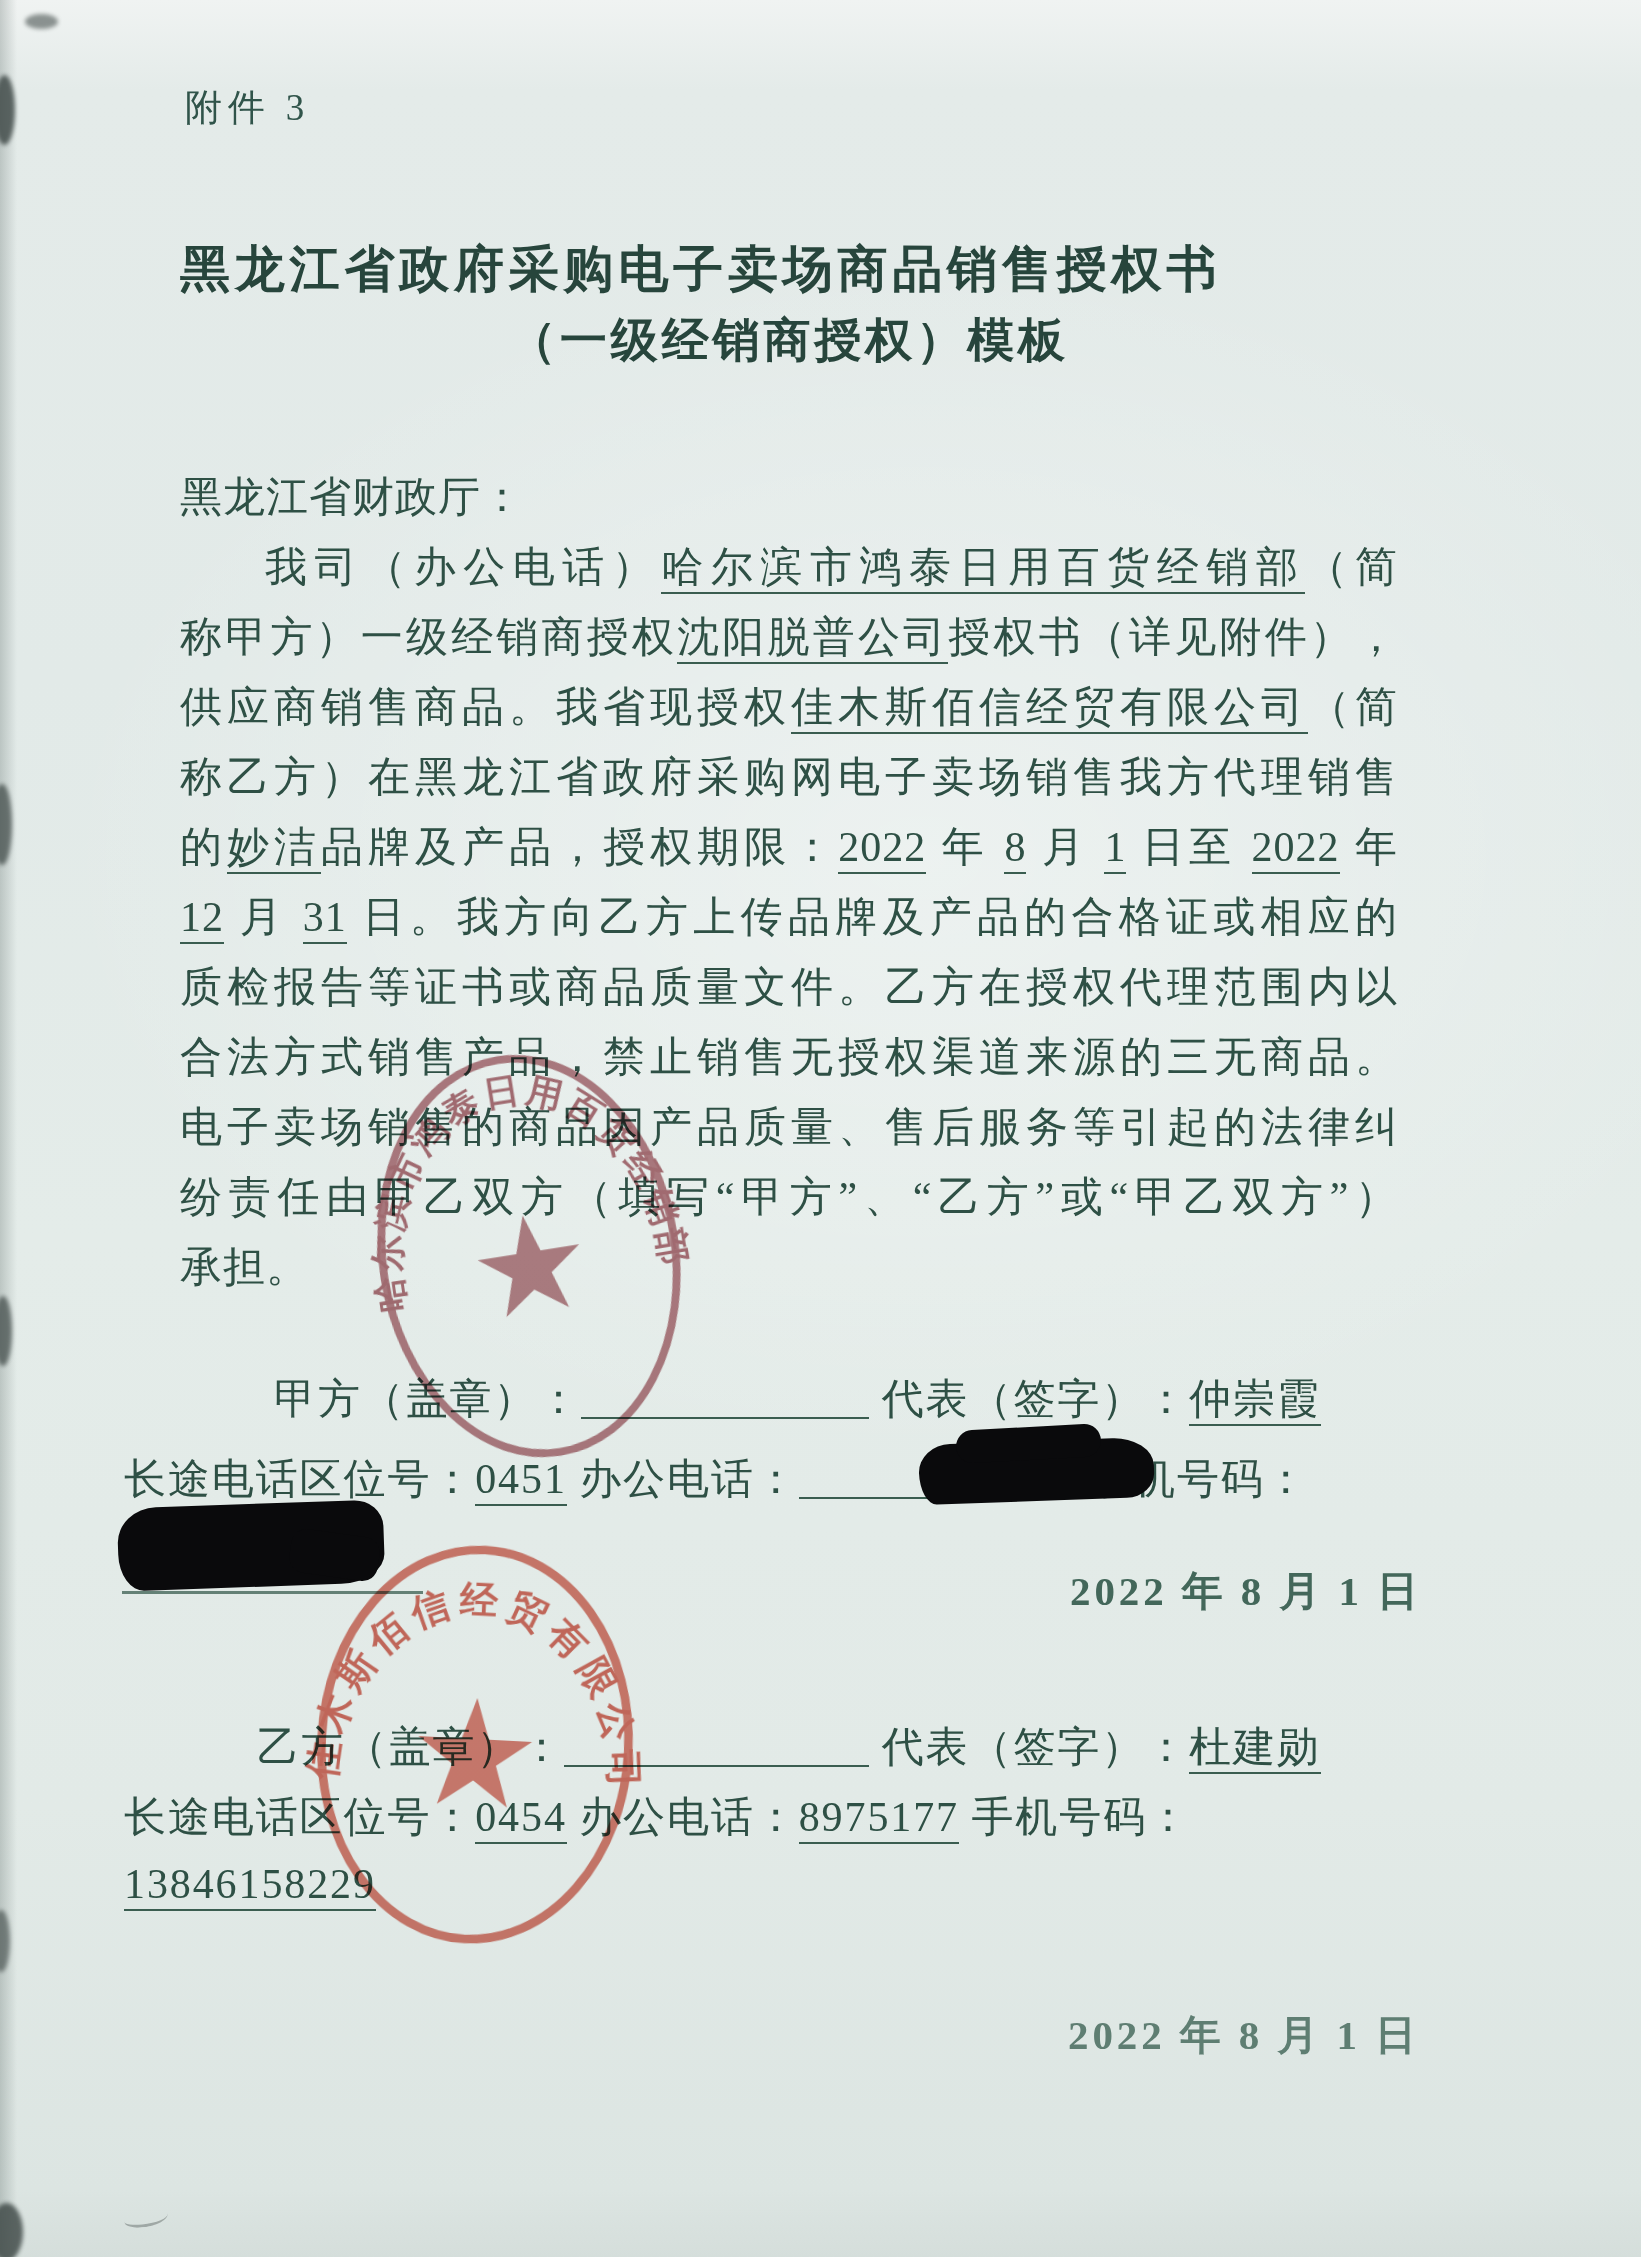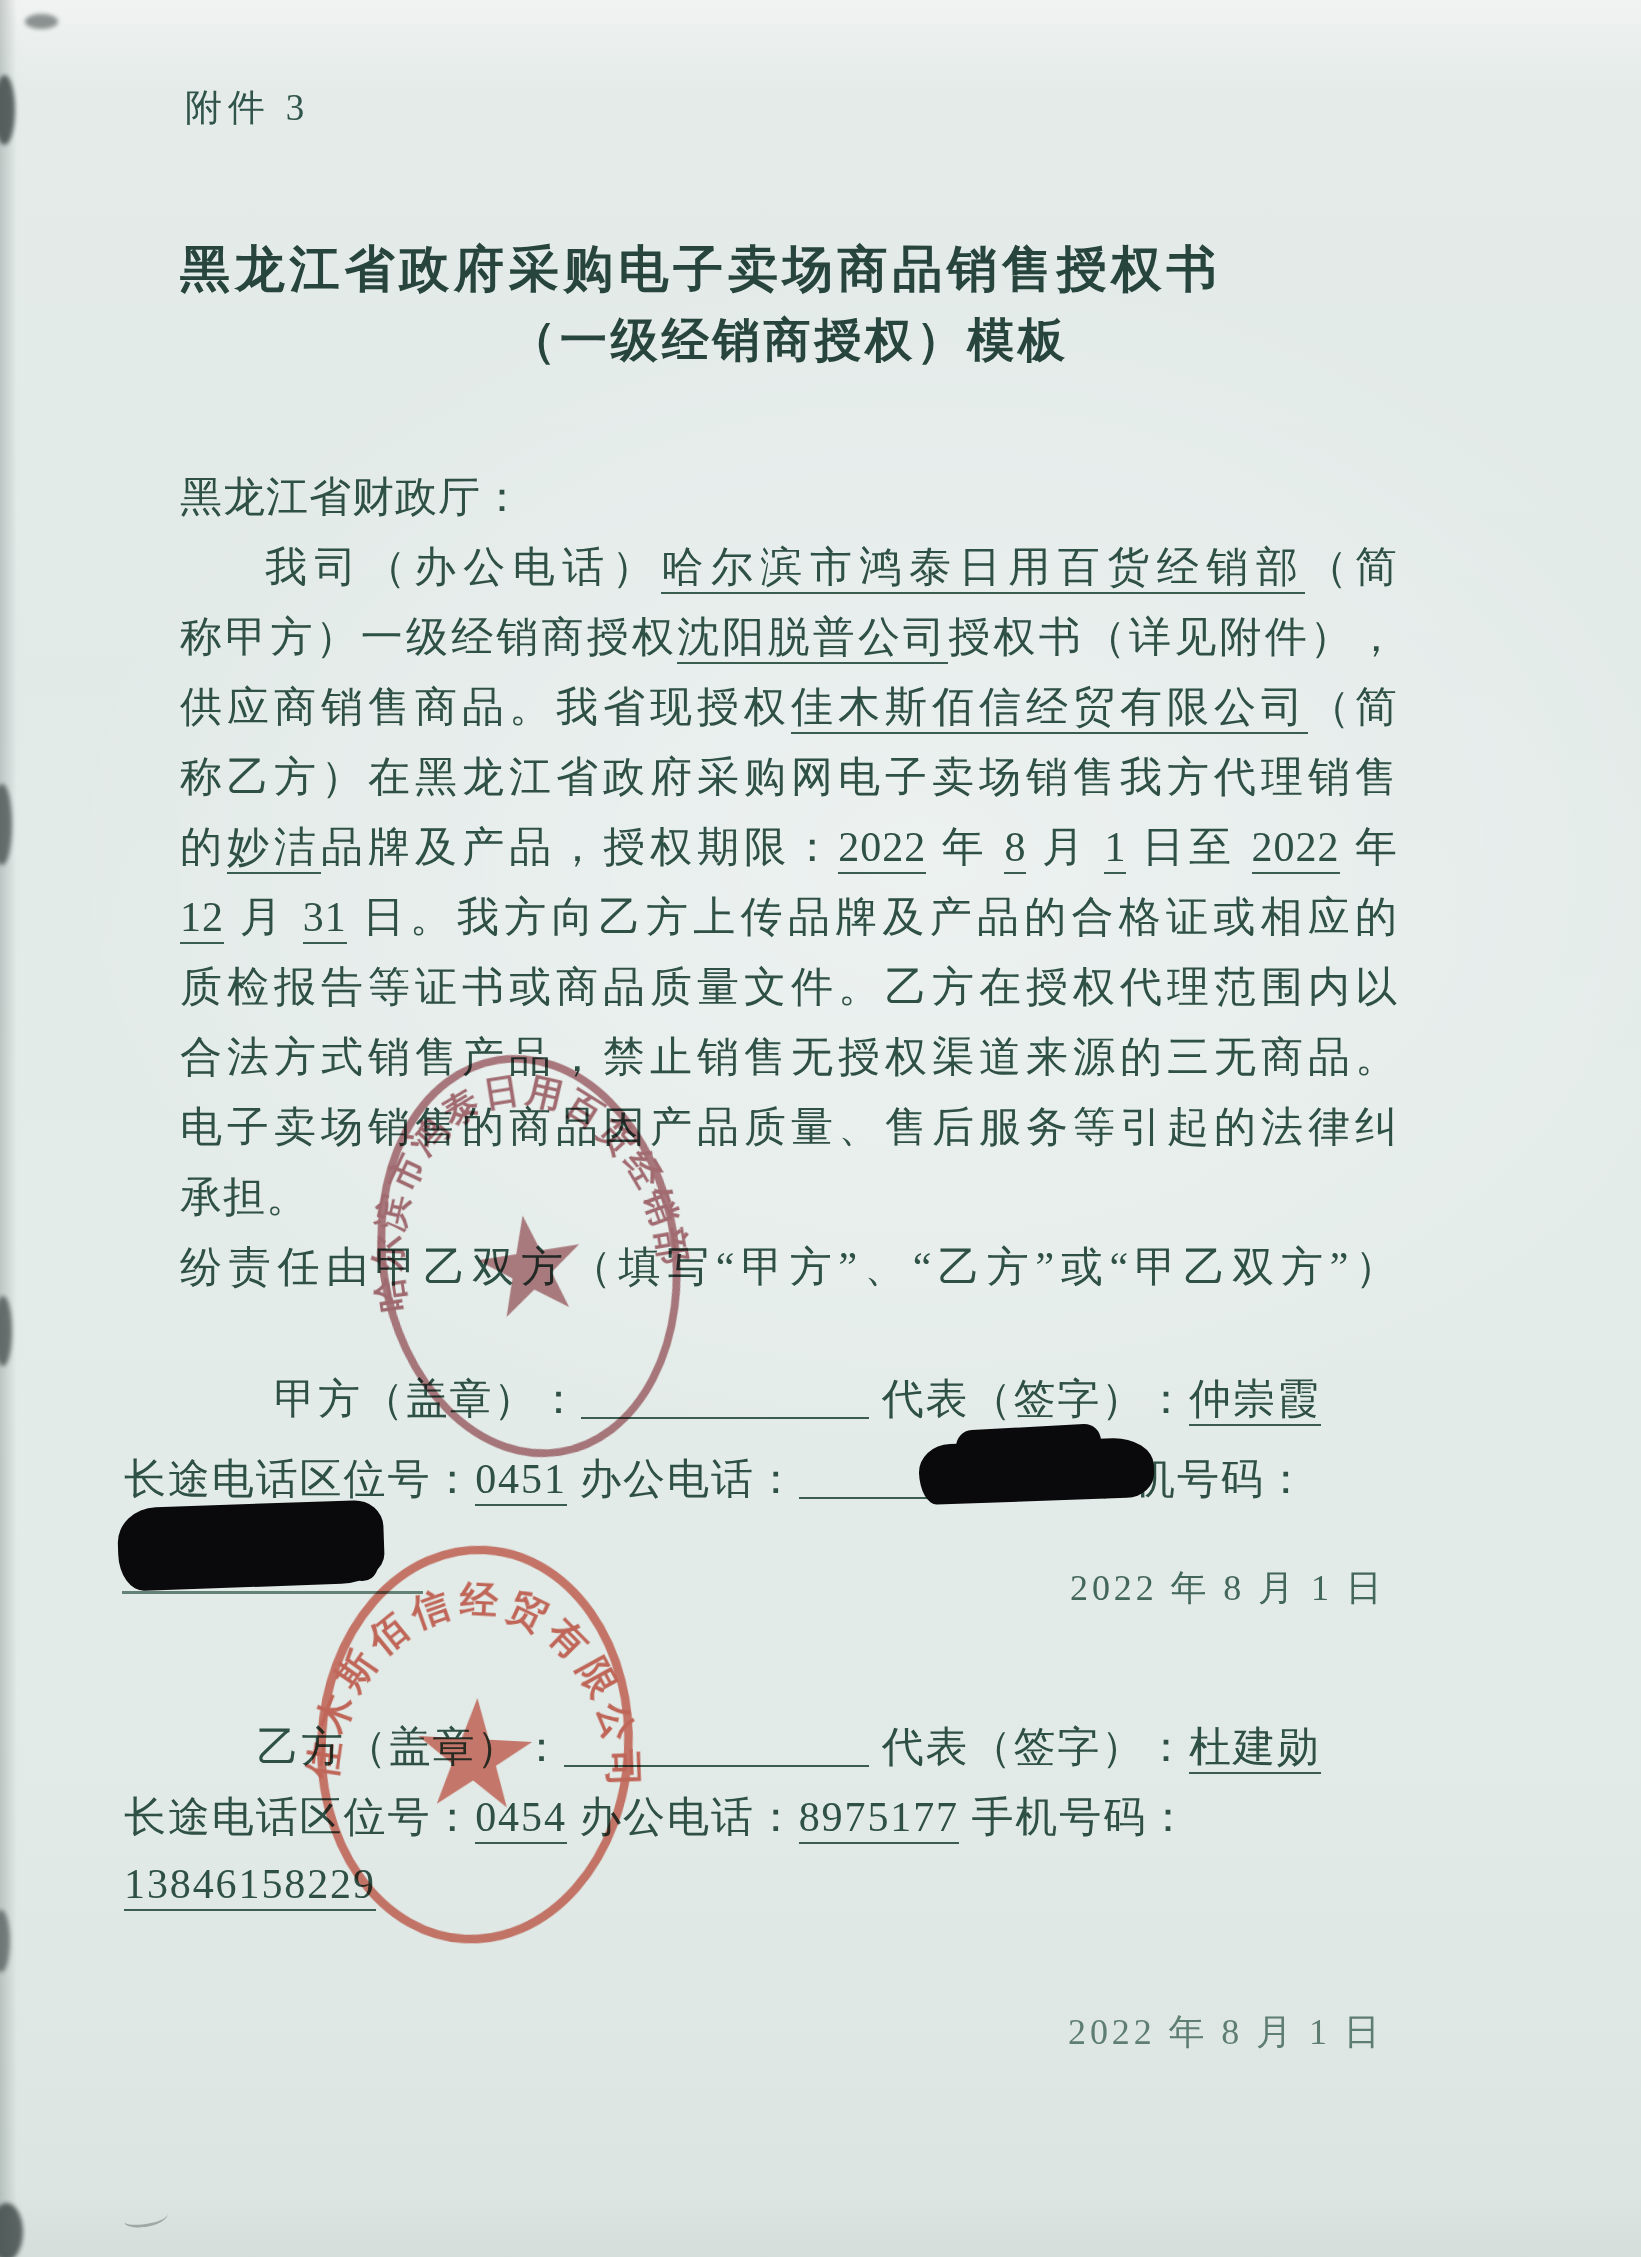--- a/index.html
+++ b/index.html
@@ -23,21 +23,21 @@
       font-size:47px;font-weight:700;letter-spacing:3.9px;color:#27453c;}
 
   .body-block{position:absolute;left:180px;top:462px;width:1218px;font-size:42px;color:#2e5045;}
   .bline{height:70px;line-height:70px;letter-spacing:1px;}
   .bline.j{text-align:justify;text-align-last:justify;overflow:hidden;}
   .bline.ind{text-indent:85px;}
   .u{border-bottom:2.9px solid #3a5d50;padding-bottom:1.9px;}
 
   .row{position:absolute;font-size:42px;white-space:nowrap;letter-spacing:1.9px;color:#2e5045;}
   .blank{display:inline-block;border-bottom:2.9px solid #3a5d50;height:41px;vertical-align:-5.8px;}
-  .date{position:absolute;font-size:36px;letter-spacing:3.9px;color:#43675a;}
+  .date{position:absolute;font-size:41px;letter-spacing:3.9px;color:#43675a;font-weight:bold;}
 
   .redact{position:absolute;background:#0a0a0c;}
   .redact.r1{left:919px;top:1441px;width:235px;height:60px;transform:rotate(-2deg);
     border-radius:33px 42px 29px 17.4px / 29px 29px 25px 33px;}
   .redact.r1b{left:956px;top:1427px;width:145px;height:33px;transform:rotate(-3deg);
     border-radius:19.3px;}
   .redact.r2{left:118px;top:1504px;width:266px;height:83px;transform:rotate(-2deg);
     border-radius:39px 29px 44px 25px / 35px 27px 29px 37px;}
   .redact.r2b{left:290px;top:1533px;width:89px;height:44px;transform:rotate(8deg);border-radius:15.4px;}
   .ghost-underline{position:absolute;border-bottom:3.9px solid rgba(58,93,80,.75);}
@@ -73,22 +73,22 @@
       <div class="bline"><span>黑龙江省财政厅：</span></div>
       <div class="bline j ind"><span>我司（办公电话）</span><span class="u">哈尔滨市鸿泰日用百货经销部</span><span>（简</span></div>
       <div class="bline j"><span>称甲方）一级经销商授权</span><span class="u">沈阳脱普公司</span><span>授权书（详见附件），</span></div>
       <div class="bline j"><span>供应商销售商品。我省现授权</span><span class="u">佳木斯佰信经贸有限公司</span><span>（简</span></div>
       <div class="bline j"><span>称乙方）在黑龙江省政府采购网电子卖场销售我方代理销售</span></div>
       <div class="bline j"><span>的</span><span class="u">妙洁</span><span>品牌及产品，授权期限：</span><span class="u">2022</span><span> 年 </span><span class="u">8</span><span> 月 </span><span class="u">1</span><span> 日至 </span><span class="u">2022</span><span> 年</span></div>
       <div class="bline j"><span class="u">12</span><span> 月 </span><span class="u">31</span><span> 日。我方向乙方上传品牌及产品的合格证或相应的</span></div>
       <div class="bline j"><span>质检报告等证书或商品质量文件。乙方在授权代理范围内以</span></div>
       <div class="bline j"><span>合法方式销售产品，禁止销售无授权渠道来源的三无商品。</span></div>
       <div class="bline j"><span>电子卖场销售的商品因产品质量、售后服务等引起的法律纠</span></div>
+      <div class="bline j"><span>纷责任由甲乙双方（填写“甲方”、“乙方”或“甲乙双方”）</span></div>
       <div class="bline"><span>承担。</span></div>
-      <div class="bline j"><span>纷责任由甲乙双方（填写“甲方”、“乙方”或“甲乙双方”）</span></div>
     </div>
 
   <div class="row" style="left:274px;top:1371px;">
     <span>甲方（盖章）：</span><span class="blank" style="width:288px;"></span>
     <span>代表（签字）：</span><span class="u">仲崇霞</span>
   </div>
   <div class="row" style="left:124px;top:1451px;">
     <span>长途电话区位号：</span><span class="u">0451</span>
     <span>办公电话：</span><span class="blank" style="width:278px;"></span>
     <span>手机号码：</span>

